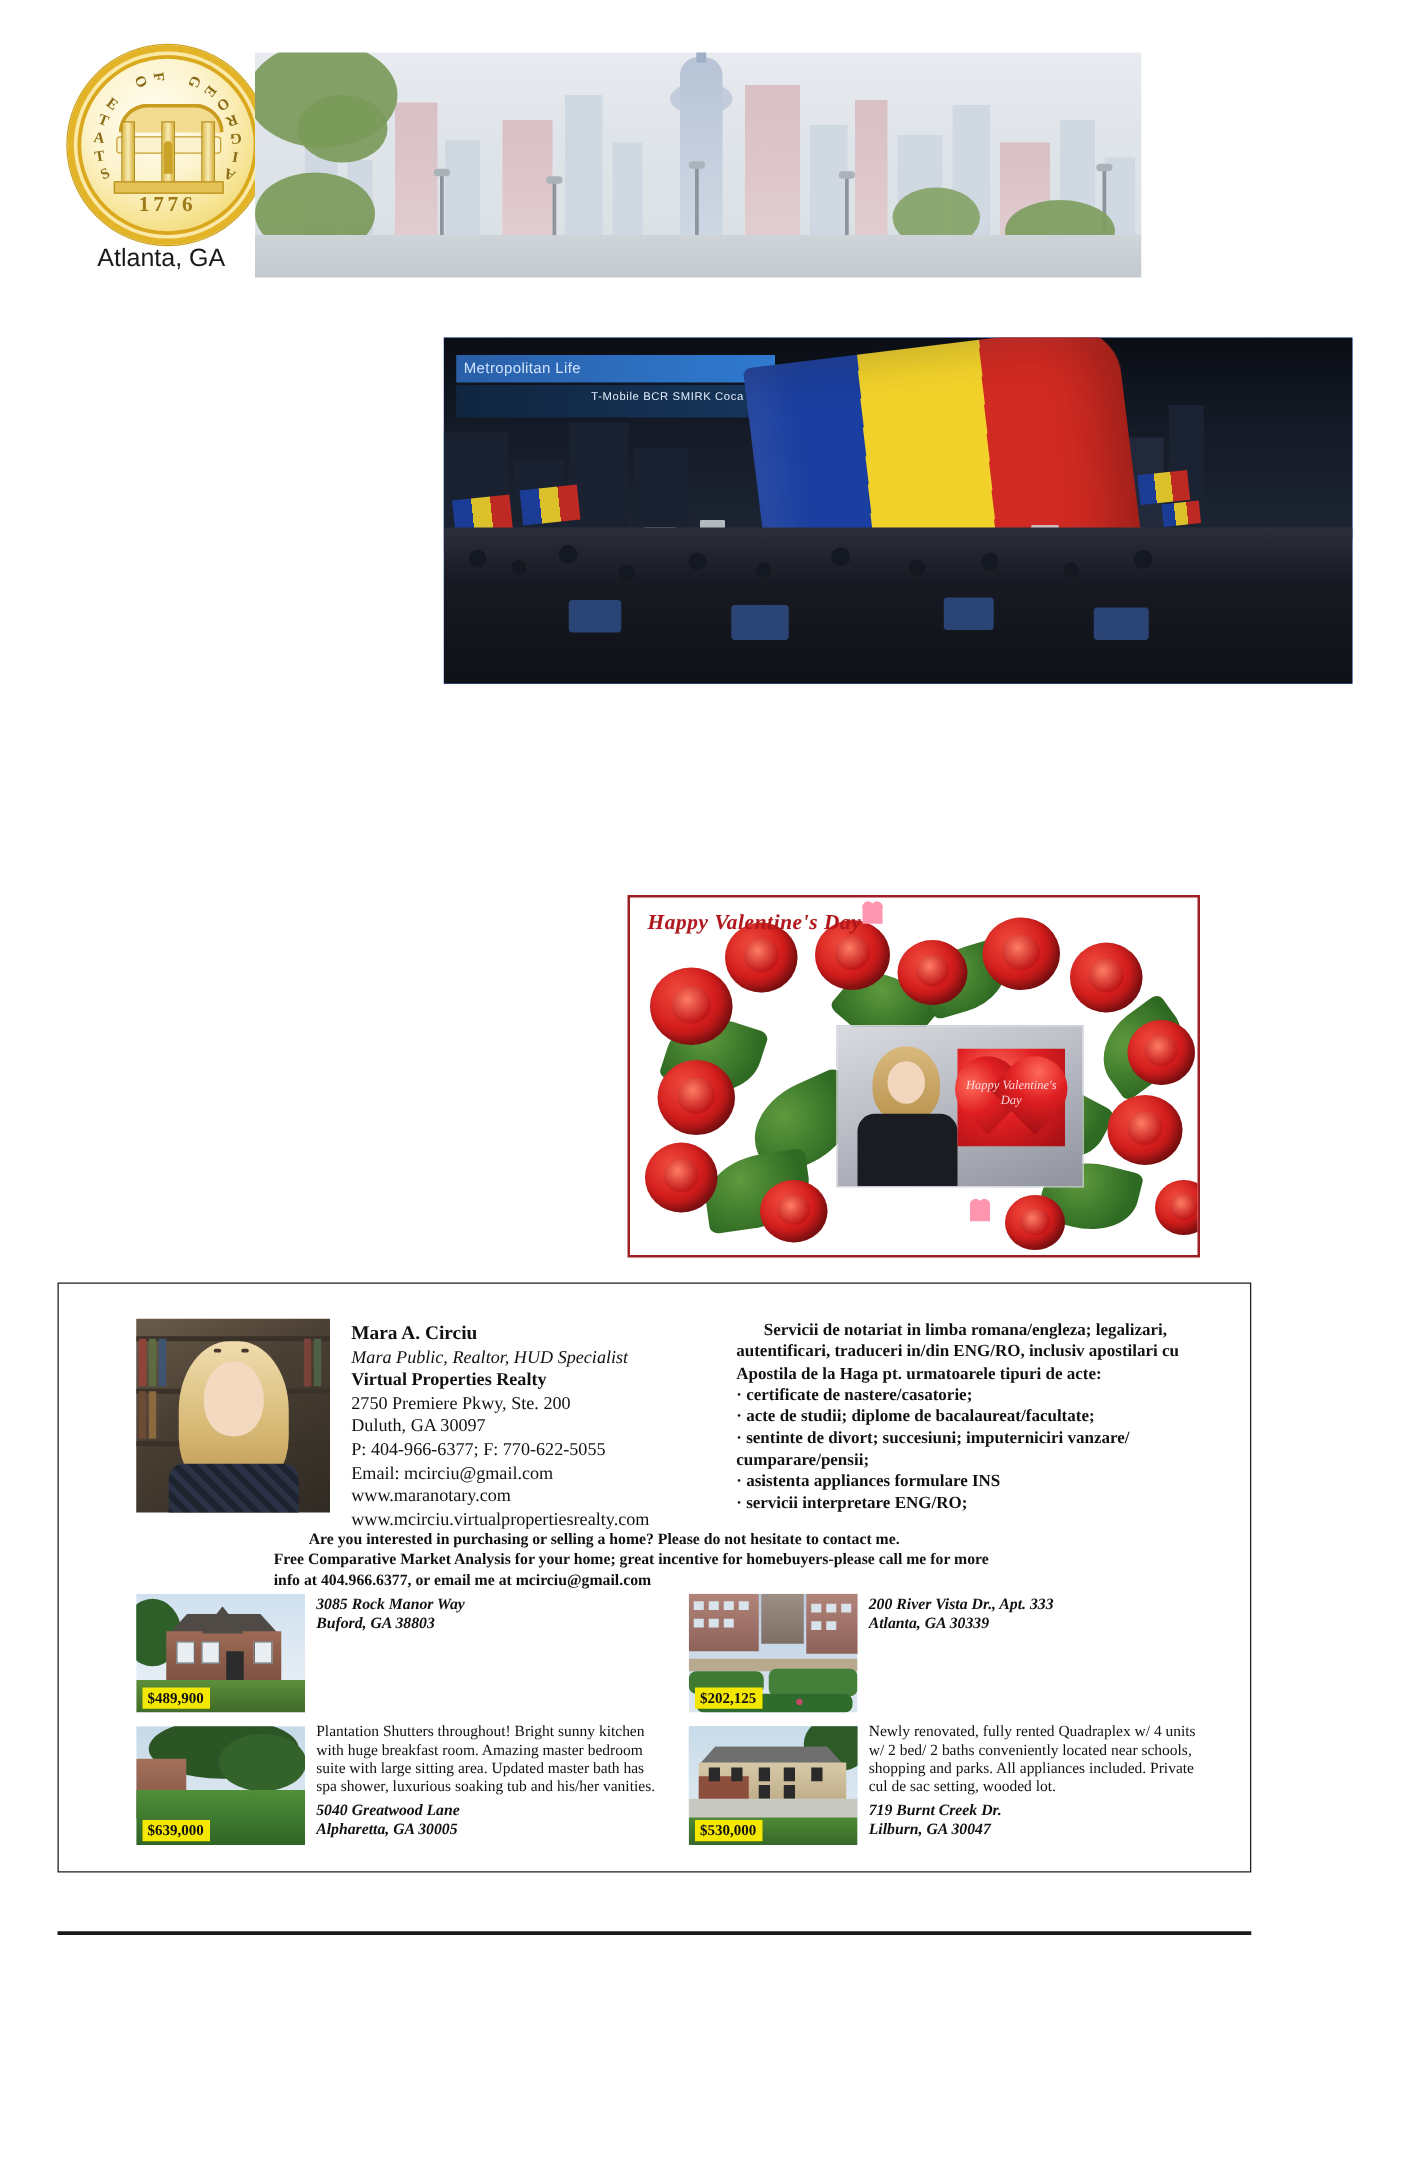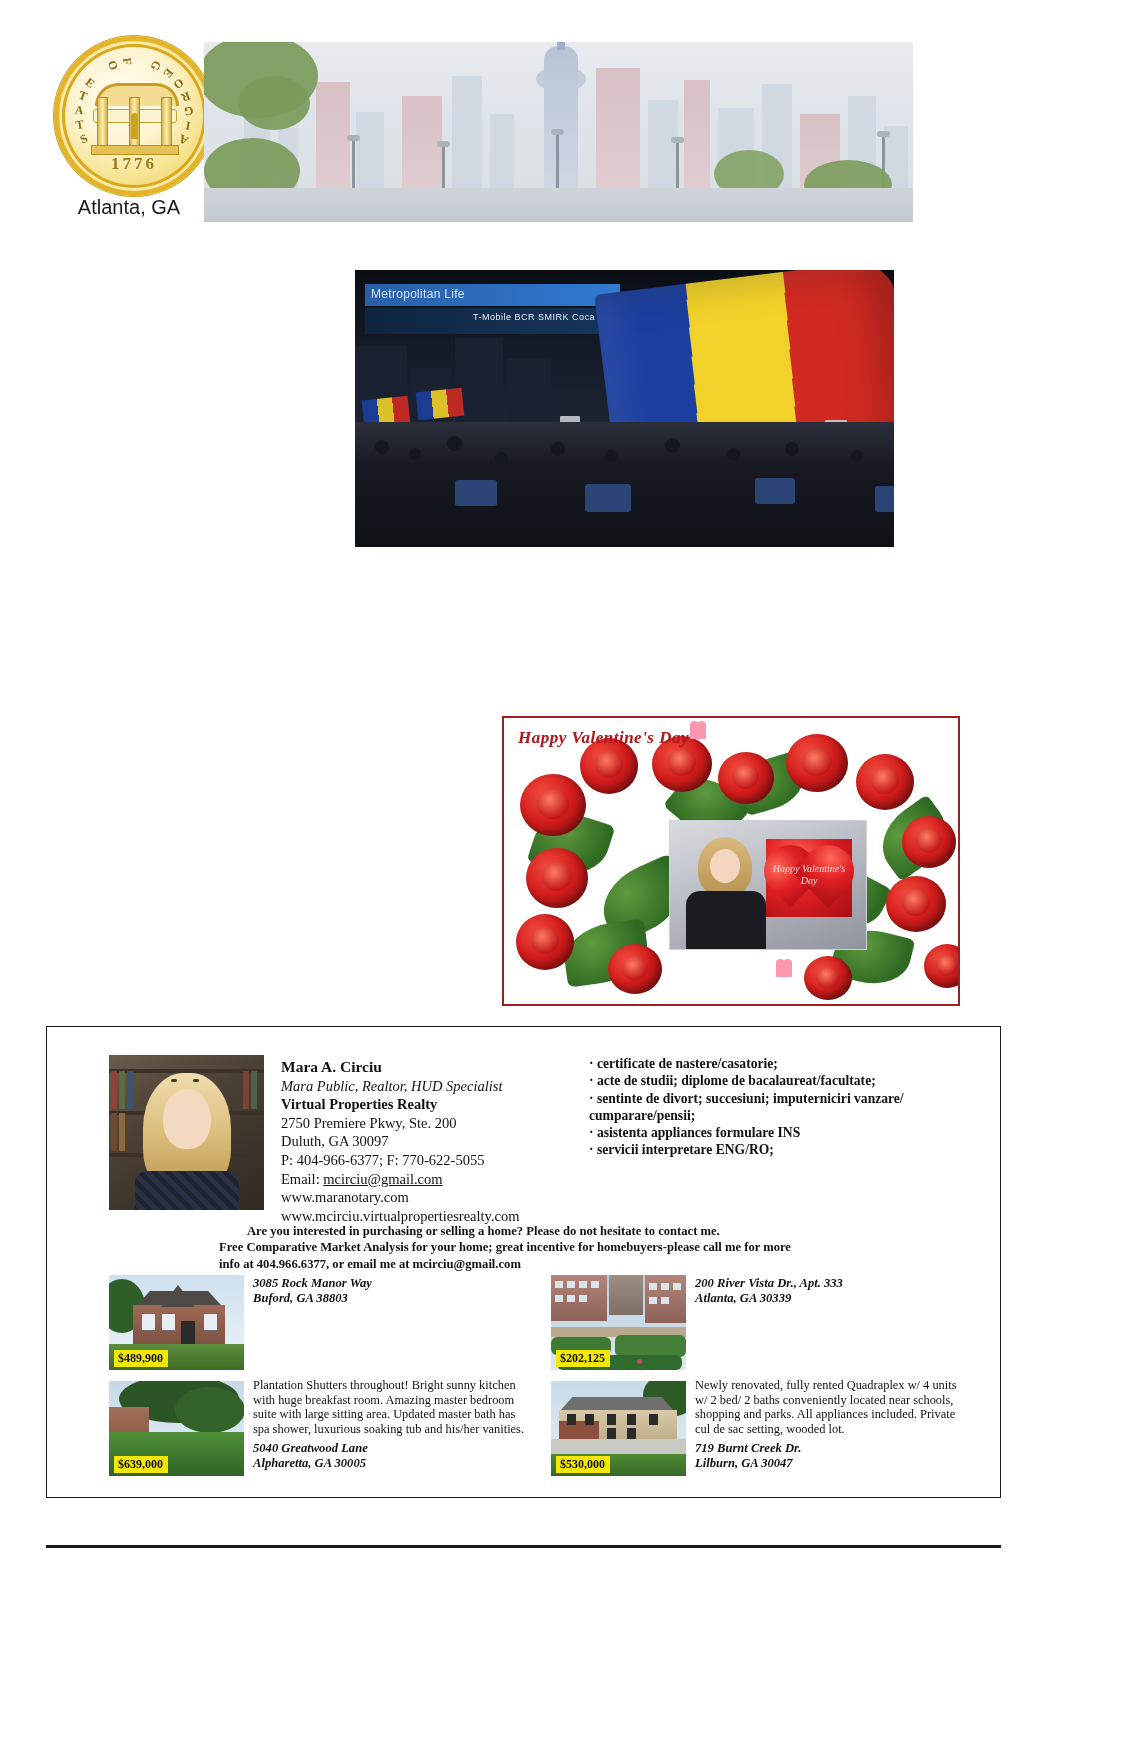--- a/index.html
+++ b/index.html
@@ -160,21 +160,21 @@
   }
   .lamp:before {
     content:""; position:absolute; top:-5px; left:-5px;
     width:13px; height:6px; background:#aab2ba; border-radius:3px;
   }
 
   
   .protest {
     position: absolute;
     left: 355px; top: 270px;
-    width: 539px; height: 277px;
+    width: 727px; height: 277px;
     background: #1d4ed8;
     overflow: hidden;
   }
   .protest-sky {
     position: absolute; left:0; top:0; width:100%; height:58%;
     background: linear-gradient(180deg,#0a0d14 0%, #141a26 45%, #1d2534 100%);
   }
   .billboard {
     position: absolute; left: 10px; top: 14px;
     width: 255px; height: 22px;
@@ -396,21 +396,21 @@
     position: absolute;
     left: 172px; top: 2px;
     width: 280px;
     font-size: 14.5px;
     line-height: 1.28;
     color: #111;
   }
   .agent-text .nm { font-weight: bold; font-size: 15.5px; }
   .agent-text .tl { font-style: italic; }
   .agent-text .co { font-weight: bold; }
-  .agent-text .lnk { text-decoration: underline; }
+  .agent-text .lnk { }
   .services {
     position: absolute;
     left: 480px; top: 0;
     width: 390px;
     font-size: 13.6px;
     font-weight: bold;
     line-height: 1.27;
     color: #111;
   }
   .services .ind { text-indent: 22px; }
@@ -691,20 +691,21 @@
       <div>P: 404-966-6377; F: 770-622-5055</div>
       <div>
         <span>Email:</span>
         <span class="lnk">mcirciu@gmail.com</span>
       </div>
       <div>www.maranotary.com</div>
       <div>www.mcirciu.virtualpropertiesrealty.com</div>
     </div>
 
     <div class="services">
+      <div class="ind">Servicii de notariat in limba romana/engleza; legalizari, autentificari, traduceri in/din ENG/RO, inclusiv apostilari cu Apostila de la Haga pt. urmatoarele tipuri de acte:</div>
       <div>· certificate de nastere/casatorie;</div>
       <div>· acte de studii; diplome de bacalaureat/facultate;</div>
       <div>· sentinte de divort; succesiuni; imputerniciri vanzare/ cumparare/pensii;</div>
       <div>· asistenta appliances formulare INS</div>
       <div>· servicii interpretare ENG/RO;</div>
     </div>
   </div>
 
   <div class="cta">
     <div class="ind">Are you interested in purchasing or selling a home? Please do not hesitate to contact me.</div>

